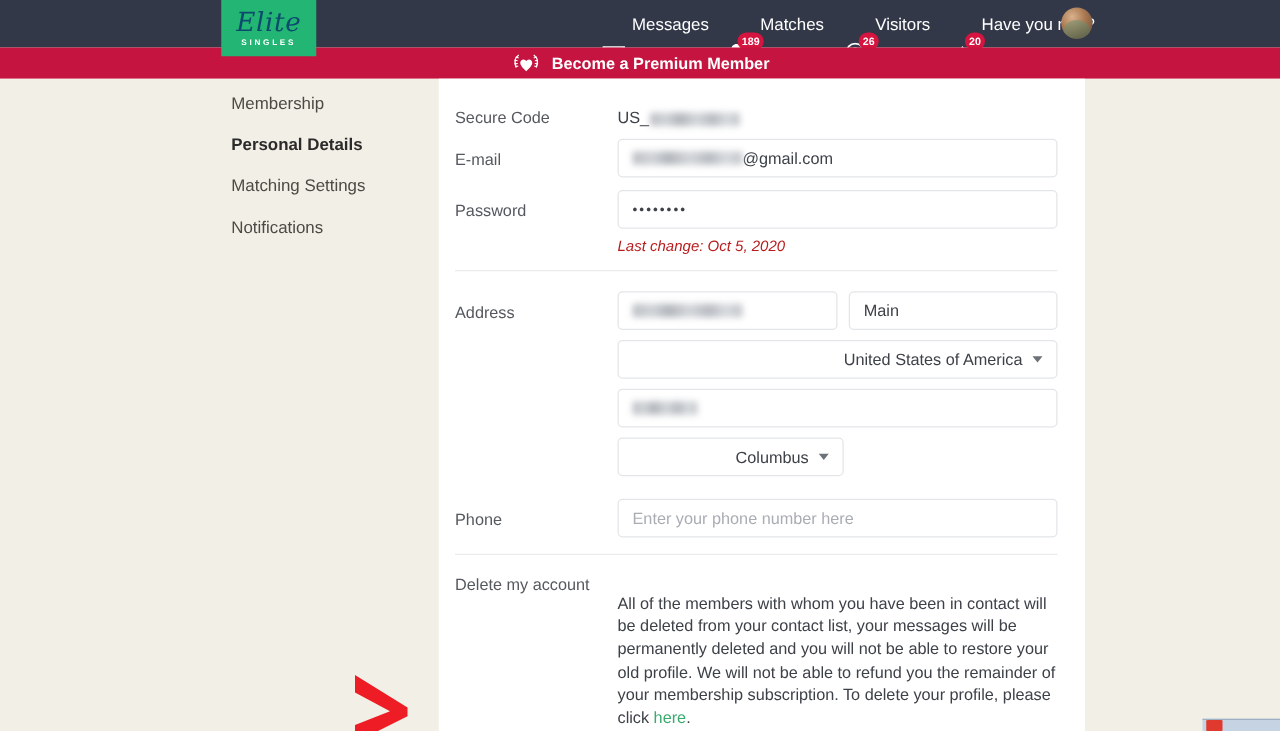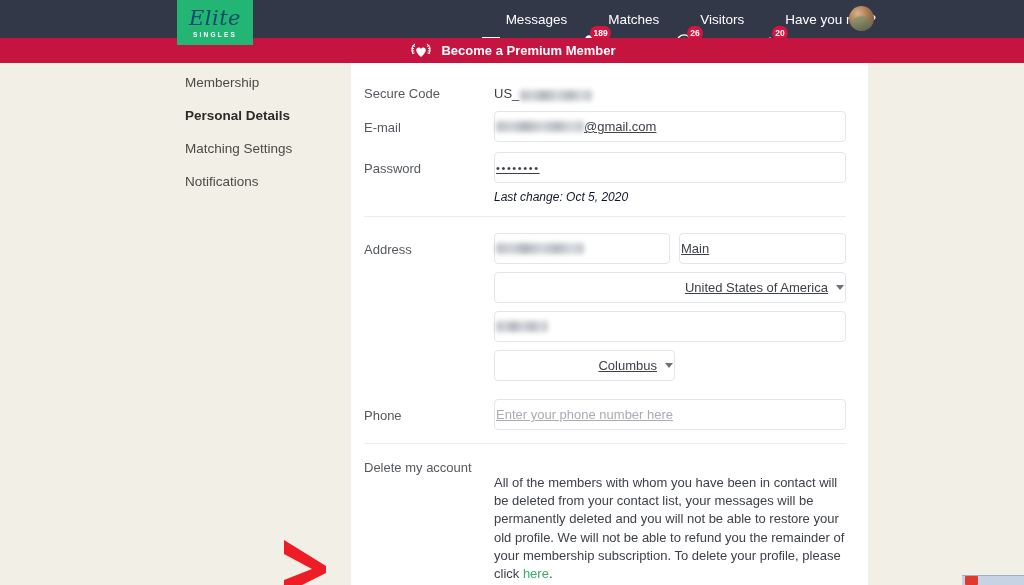--- a/index.html
+++ b/index.html
@@ -169,32 +169,31 @@
   }
 
   .input {
     height: 31px;
     border: 1px solid #e3e5e8;
     border-radius: 4px;
     background: #fff;
     font-size: 13px;
     color: #3d4148;
     display: flex; align-items: center;
-    padding: 0 1px;
+    padding: 0 11px;
     width: 100%;
     cursor: text;
-    text-decoration: underline;
   }
   .input.placeholder { color: #a9adb3; }
   .input.select { cursor: pointer; justify-content: flex-end; }
   .dots { letter-spacing: 1.6px; font-size: 11px; color: #3d4148; }
   .note {
     font-size: 12px;
     font-style: italic;
-    color: #0f172a;
+    color: #b91c1c;
     margin-top: 7px;
     margin-bottom: 2px;
   }
 
   .addr-line { display: flex; gap: 9px; margin-bottom: 8px; }
   .addr-line .c1 { width: 176px; flex: 0 0 176px; }
   .addr-line .c2 { flex: 1; }
   .addr-line .full { width: 100%; }
   .addr-line .small { width: 181px; flex: 0 0 181px; }
 

